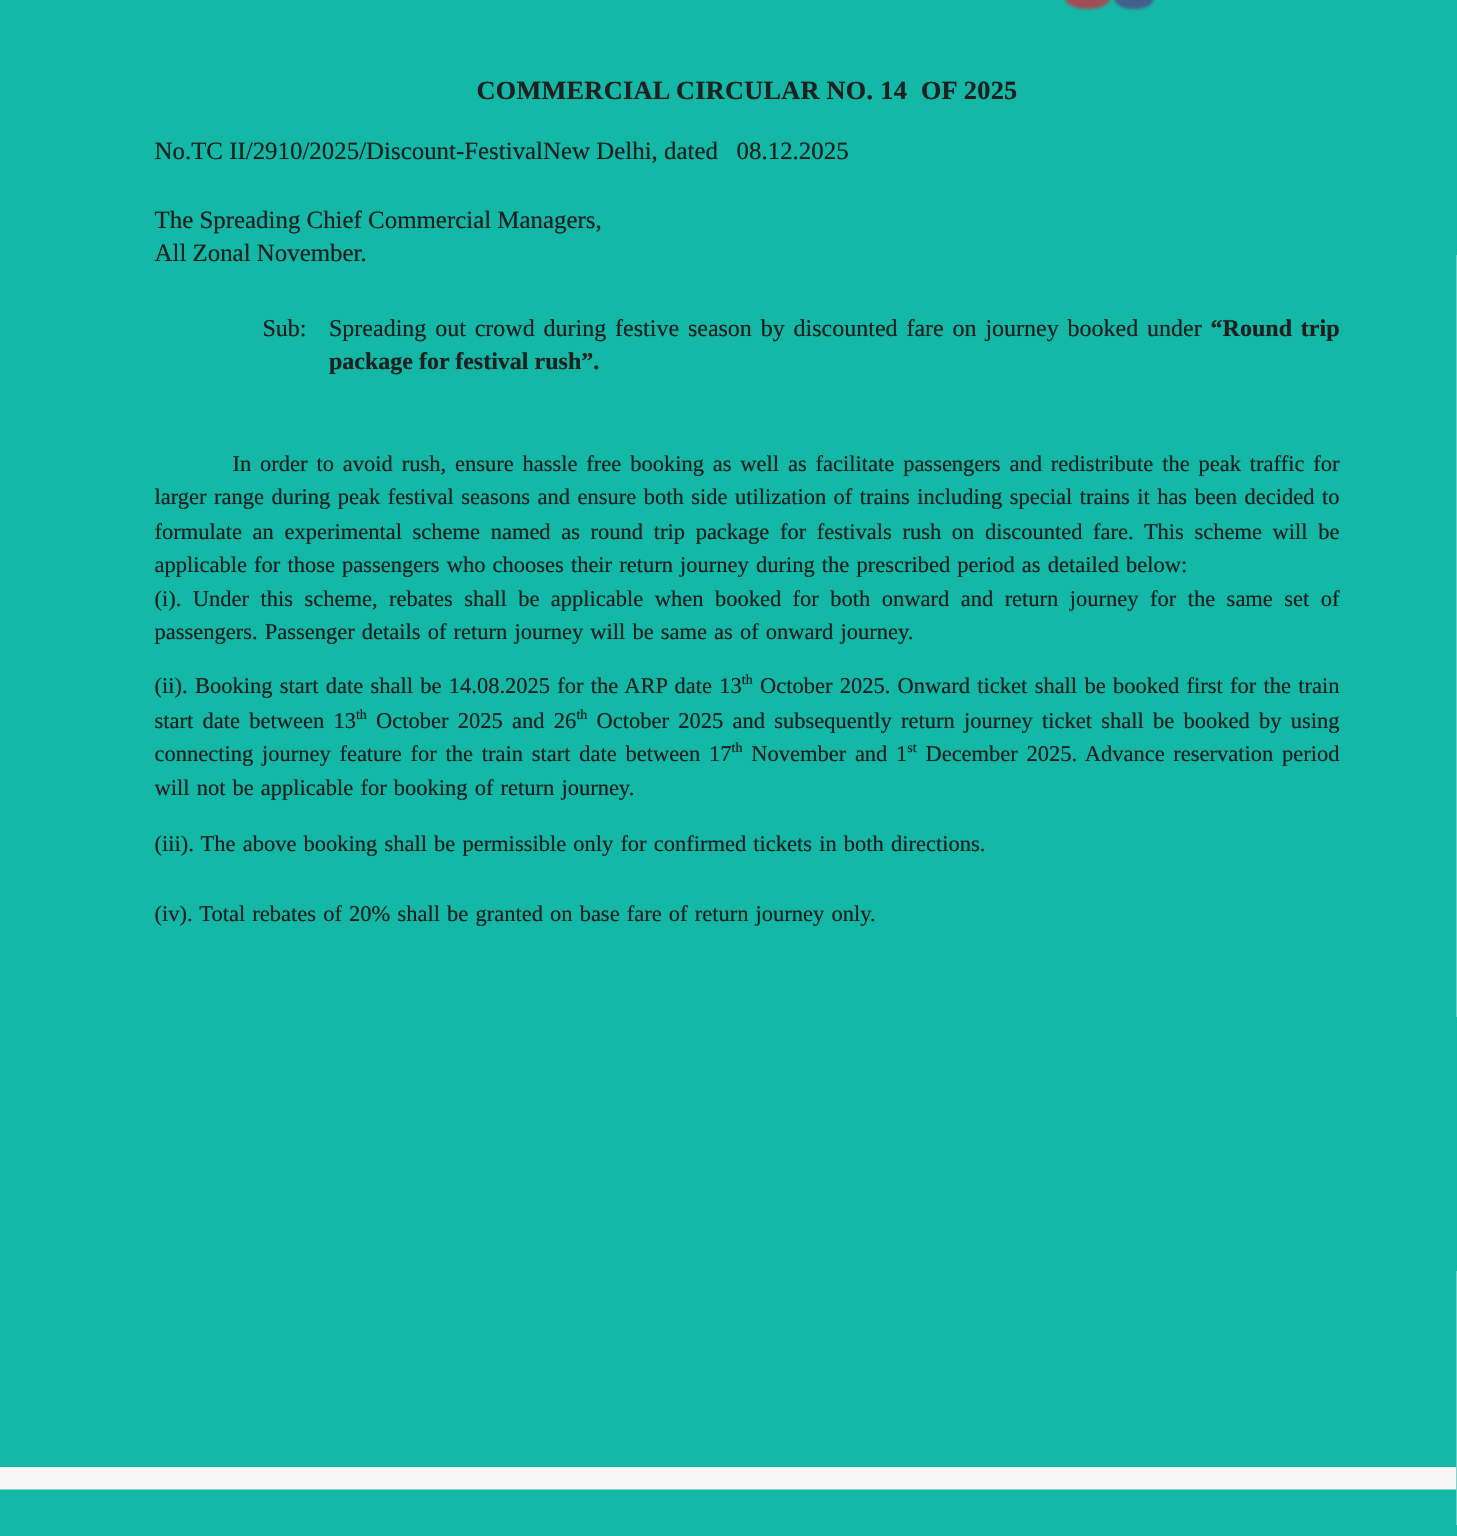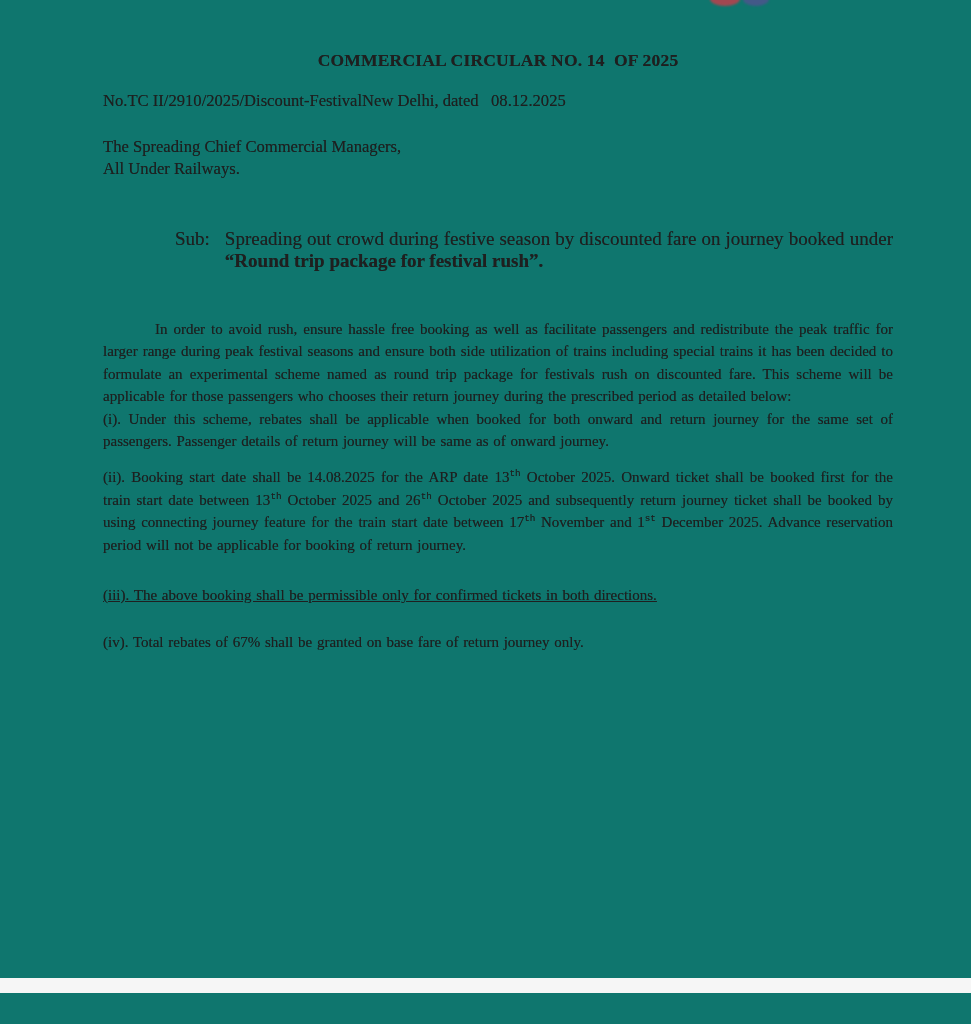--- a/index.html
+++ b/index.html
@@ -6,21 +6,21 @@
   body {
     width: 971px; height: 1024px;
     background: #ffffff;
     font-family: "Liberation Serif", serif;
     color: #1f1f1f;
     overflow: hidden;
   }
   .page {
     position: relative;
     width: 971px; height: 1024px;
-    background: #0f766e;
+    background: #14b8a6;
     overflow: hidden;
   }
   
   .logo-fragment {
     position: absolute; left: 710px; top: -8px; width: 60px; height: 16px;
     filter: blur(1px); opacity: 0.9;
   }
   .logo-red {
     position: absolute; left: 0; top: 0;
     width: 30px; height: 14px; border-radius: 50%;
@@ -40,36 +40,36 @@
     white-space: pre;
   }
   .ref-row {
     margin-top: 19px;
     display: flex; justify-content: flex-start;
     font-size: 16.6px; line-height: 21px;
   }
   .pre { white-space: pre; }
   .addressee { margin-top: 25px; font-size: 16.6px; line-height: 22.4px; }
   .subject {
-    margin-top: 47px; padding-left: 72px;
-    display: flex; font-size: 19px; line-height: 22.6px;
+    margin-top: 28px; padding-left: 72px;
+    display: flex; font-size: 16px; line-height: 22.6px;
   }
   .subject-label { flex: 0 0 auto; margin-right: 15px; }
   .subject-text { flex: 1 1 auto; text-align: justify; }
   .para {
     margin: 0; font-size: 15px; line-height: 22.4px;
     text-align: justify; word-spacing: 1px;
   }
   .intro { margin-top: 45px; text-indent: 52px; }
   .clause-1 { }
   .clause-2 { margin-top: 14px; }
-  .clause-3 { margin-top: 28px; text-decoration: underline; }
+  .clause-3 { margin-top: 15px; }
   .clause-4 { margin-top: 25px; }
   .para b, .subject b { font-weight: 700; }
-  sup { font-size: 0.62em; vertical-align: super; line-height: 0; font-family: Liberation Mono, monospace; }
+  sup { font-size: 0.62em; vertical-align: super; line-height: 0; }
   .scan-band {
     position: absolute; left: 0; top: 978px; width: 971px; height: 15px;
     background: #f6f6f6;
   }
 </style>
 </head>
 <body>
 
 <div class="page">
 
@@ -82,32 +82,32 @@
 
     <h1 class="doc-title">COMMERCIAL CIRCULAR NO. 14  OF 2025</h1>
 
     <div class="ref-row">
       <span>No.TC II/2910/2025/Discount-Festival</span>
       <span class="pre">New Delhi, dated   08.12.2025</span>
     </div>
 
     <div class="addressee">
       <div>The Spreading Chief Commercial Managers,</div>
-      <div>All Under Railways.</div>
+      <div>All Zonal November.</div>
     </div>
 
     <div class="subject">
       <span class="subject-label">Sub:</span>
       <span class="subject-text"><span>Spreading out crowd during festive season by discounted fare on journey booked under </span><b>“Round trip package for festival rush”.</b></span>
     </div>
 
     <p class="para intro"><span>In order to avoid rush, ensure hassle free booking as well as facilitate passengers and redistribute the peak traffic for larger range during peak festival seasons and ensure both side utilization of trains including special trains it has been decided to formulate an experimental scheme named as round trip package for festivals rush on discounted fare. This scheme will be applicable for those passengers who chooses their return journey during the prescribed period as detailed below:</span></p>
 
     <p class="para clause-1"><span>(i). Under this scheme, rebates shall be applicable when booked for both onward and return journey for the same set of passengers. Passenger details of return journey will be same as of onward journey.</span></p>
     <p class="para clause-2"><span>(ii). Booking start date shall be 14.08.2025 for the ARP date 13</span><sup>th</sup><span> October 2025. Onward ticket shall be booked first for the train start date between 13</span><sup>th</sup><span> October 2025 and 26</span><sup>th</sup><span> October 2025 and subsequently return journey ticket shall be booked by using connecting journey feature for the train start date between 17</span><sup>th</sup><span> November and 1</span><sup>st</sup><span> December 2025. Advance reservation period will not be applicable for booking of return journey.</span></p>
     <p class="para clause-3"><span>(iii). The above booking shall be permissible only for confirmed tickets in both directions.</span></p>
-    <p class="para clause-4"><span>(iv). Total rebates of 67% shall be granted on base fare of return journey only.</span></p>
+    <p class="para clause-4"><span>(iv). Total rebates of 20% shall be granted on base fare of return journey only.</span></p>
 
   </div>
 
   <div class="scan-band"></div>
 
 </div>
 
 </body></html>

